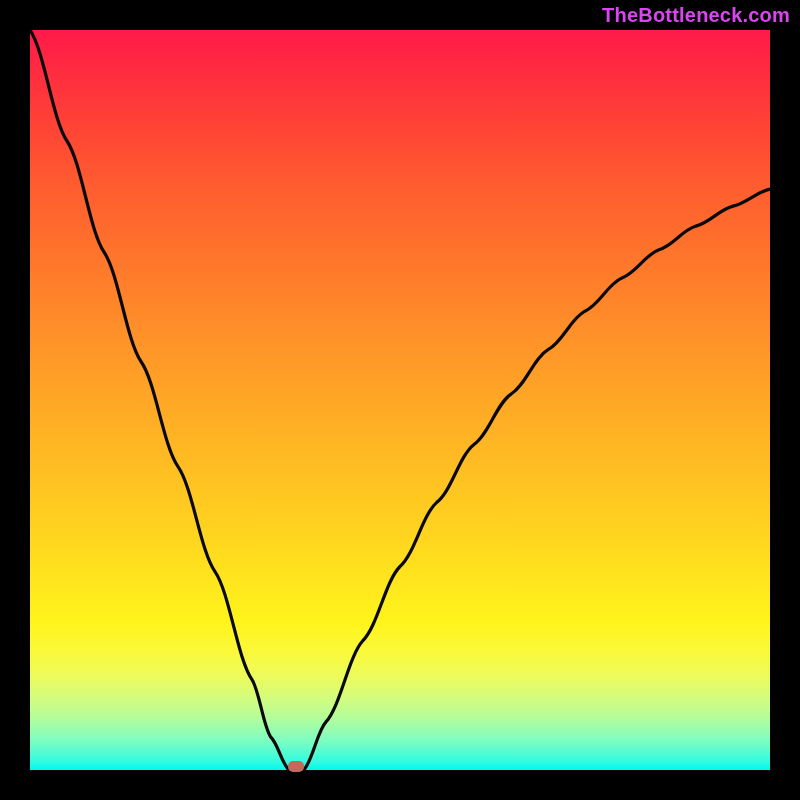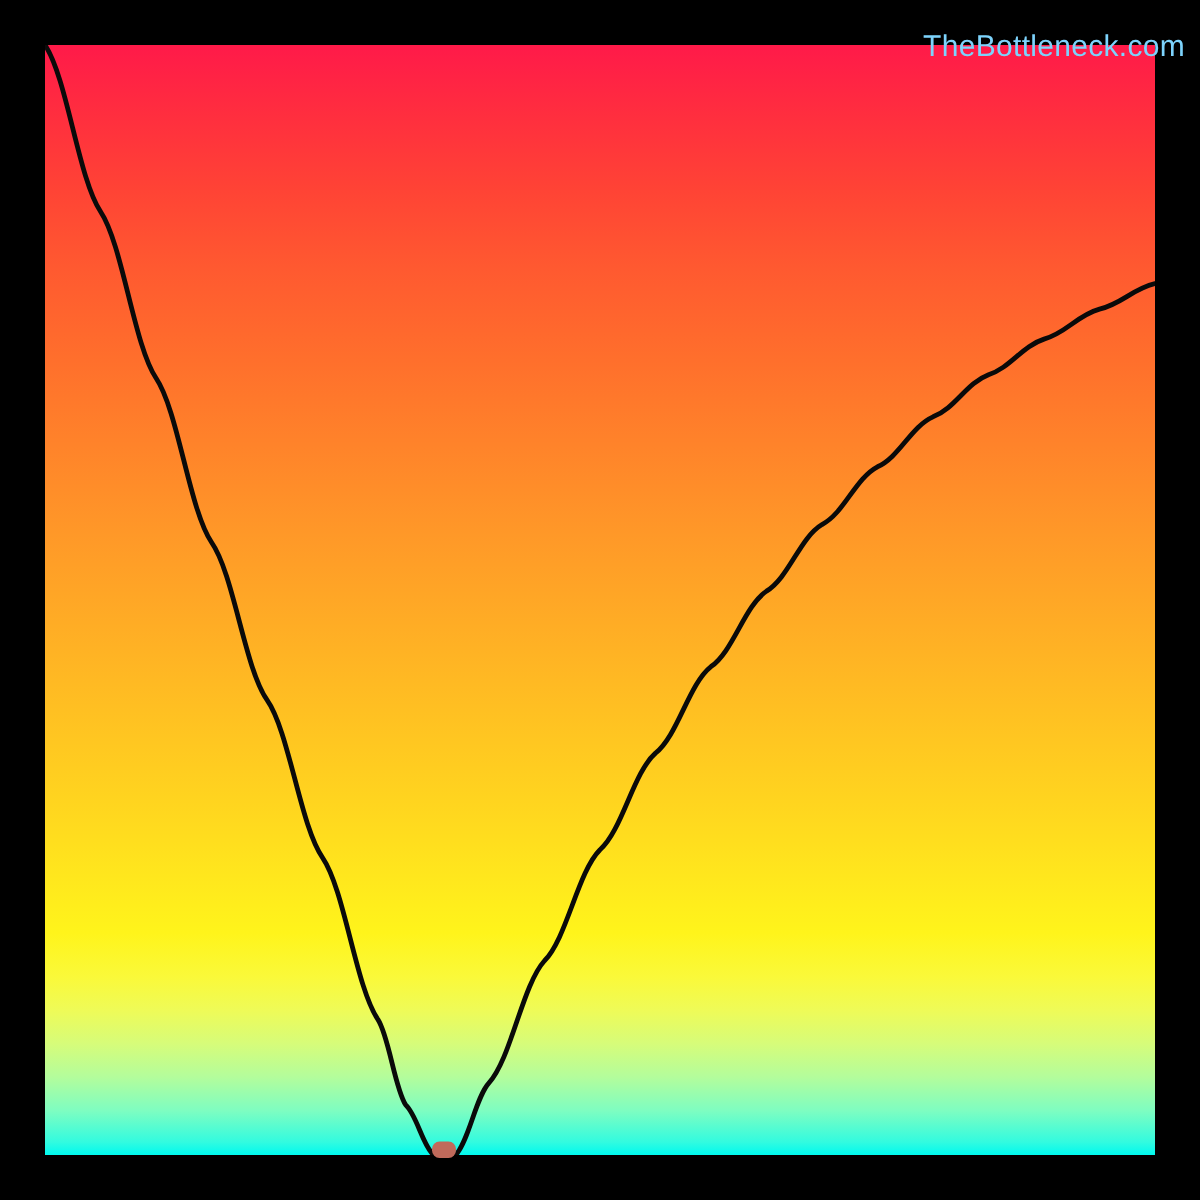--- a/index.html
+++ b/index.html
@@ -12,25 +12,25 @@
     font-family: Arial, Helvetica, sans-serif;
   }
   .frame {
     position: relative;
     width: 800px;
     height: 800px;
     background: #000;
   }
   .watermark {
     position: absolute;
-    top: 20px;
+    top: 4px;
     right: 10px;
-    color: #7dd3fc;
+    color: #d946ef;
     font-size: 20px;
-    font-weight: 400;
+    font-weight: 700;
     letter-spacing: 0.2px;
     z-index: 5;
   }
   .plot-area {
     position: absolute;
     left: 30px;
     top: 30px;
     width: 740px;
     height: 740px;
     background: linear-gradient(to bottom,

